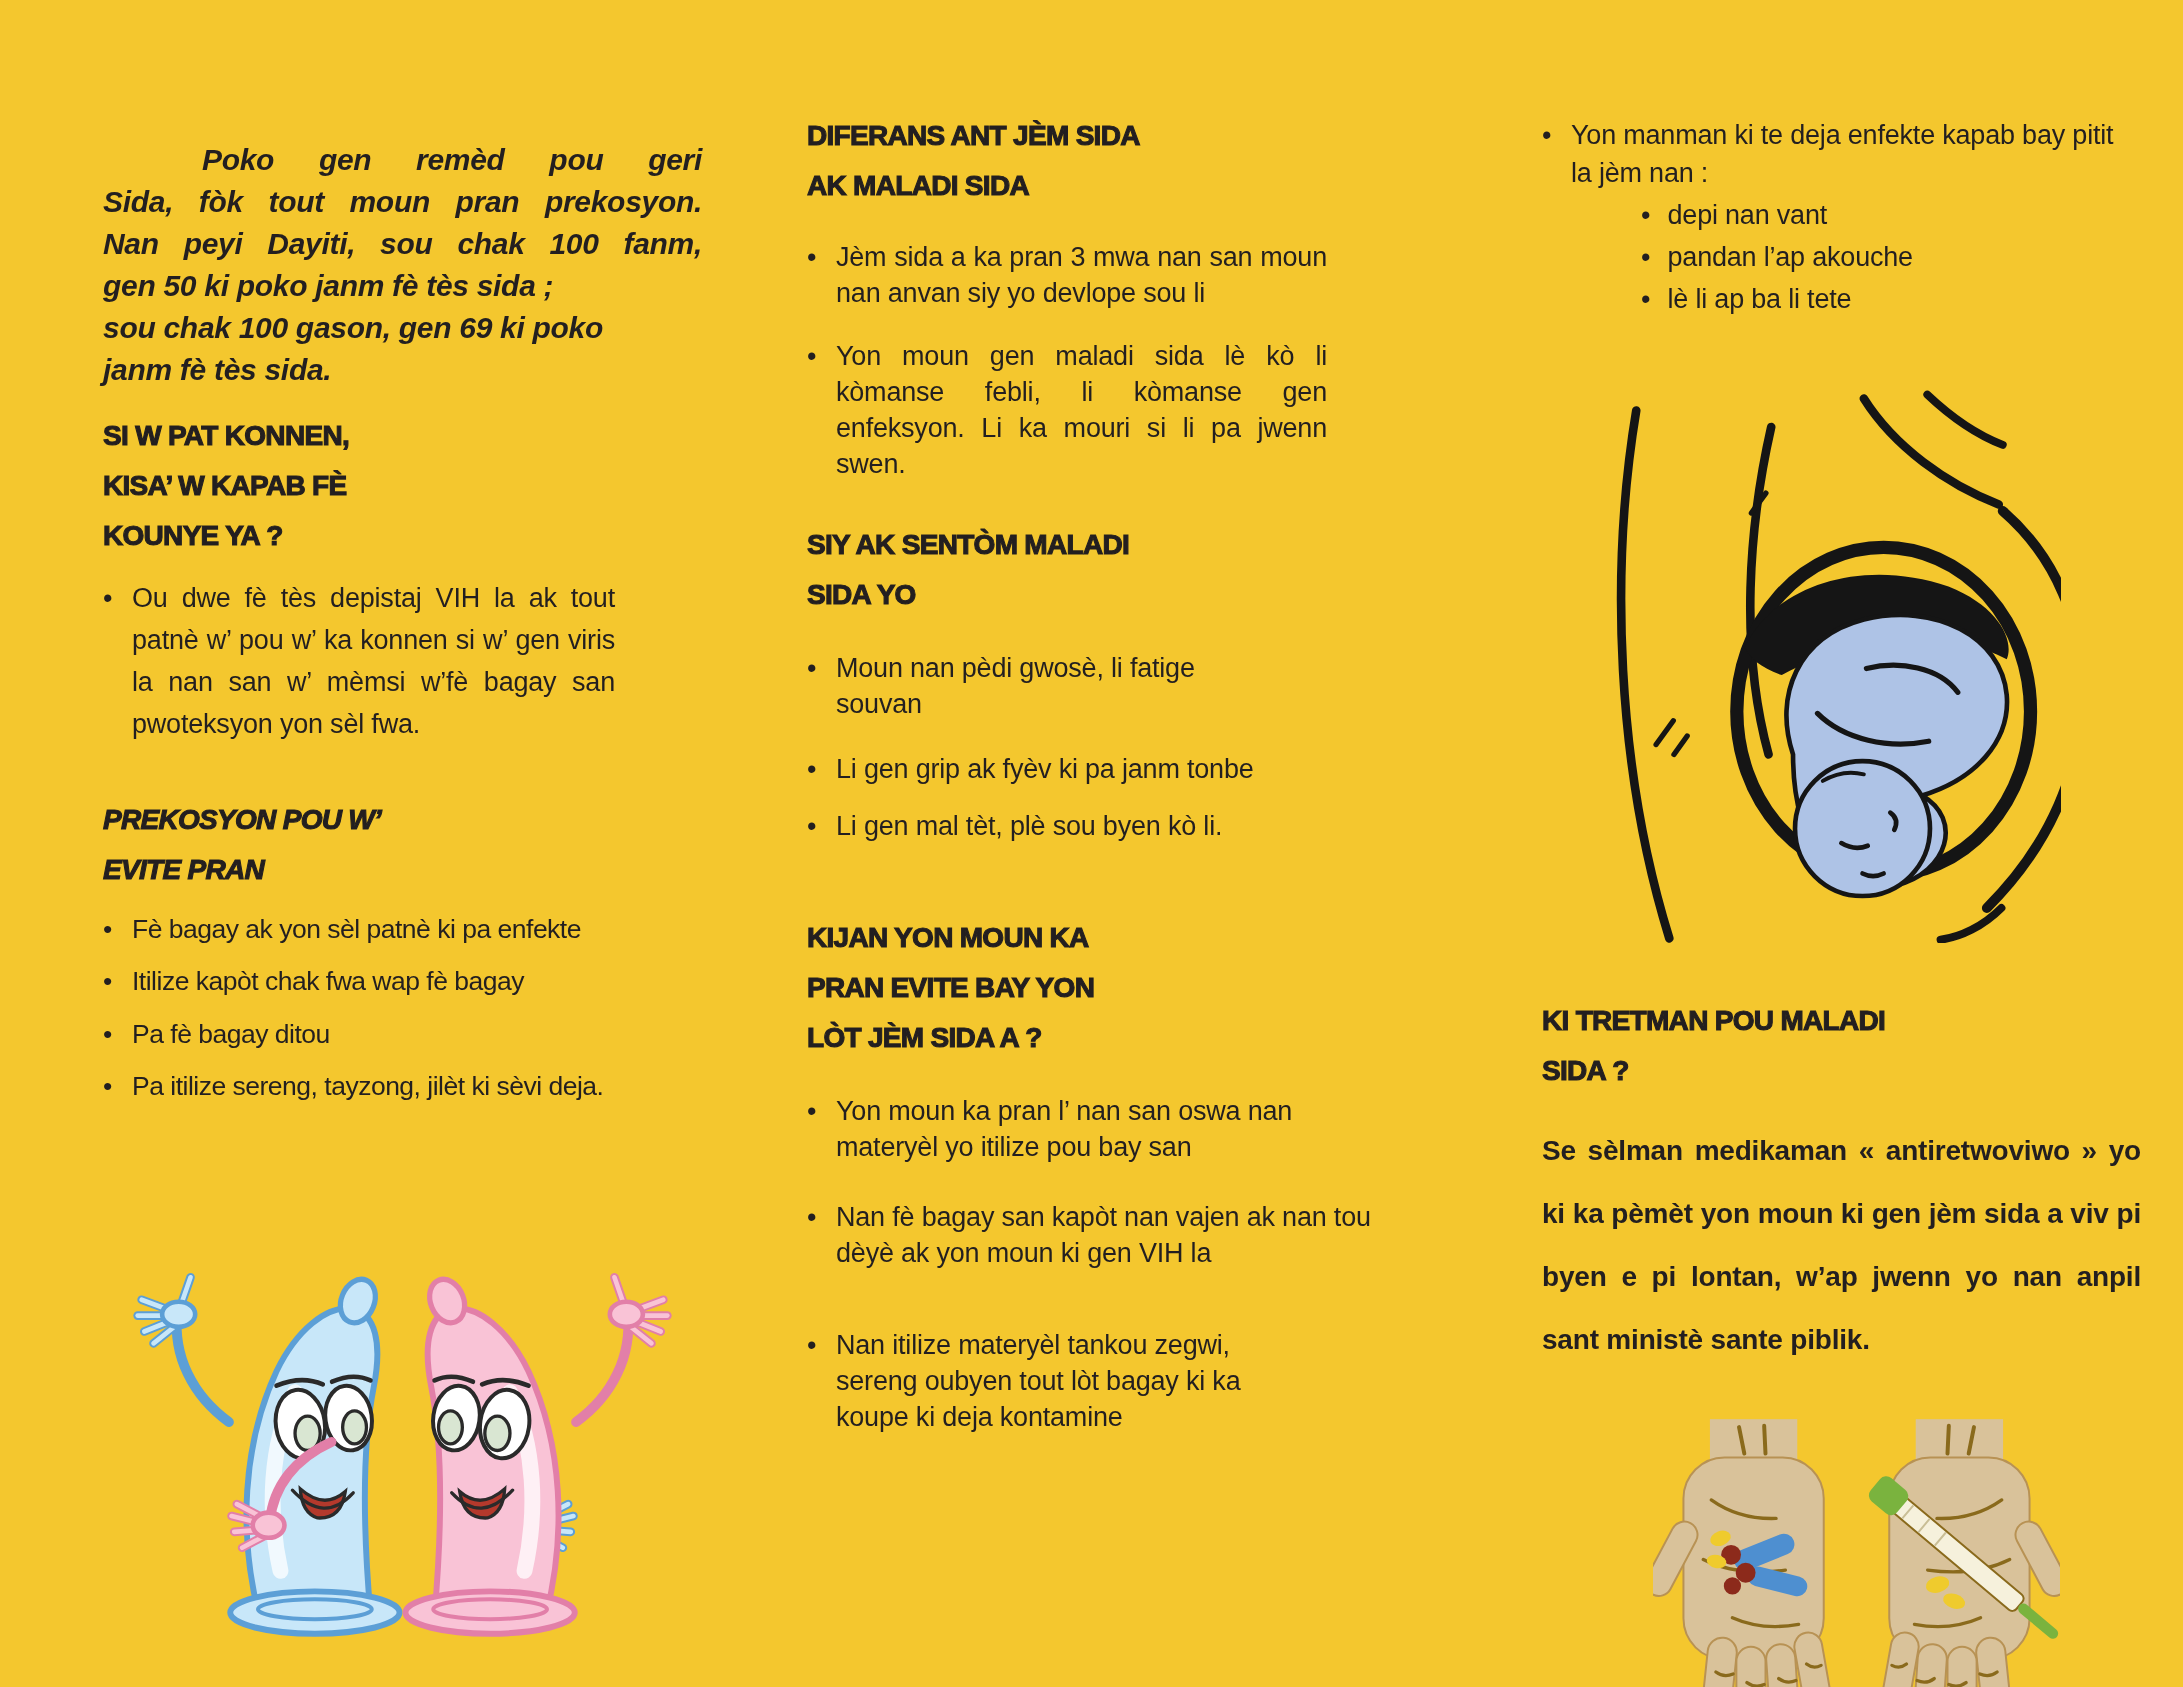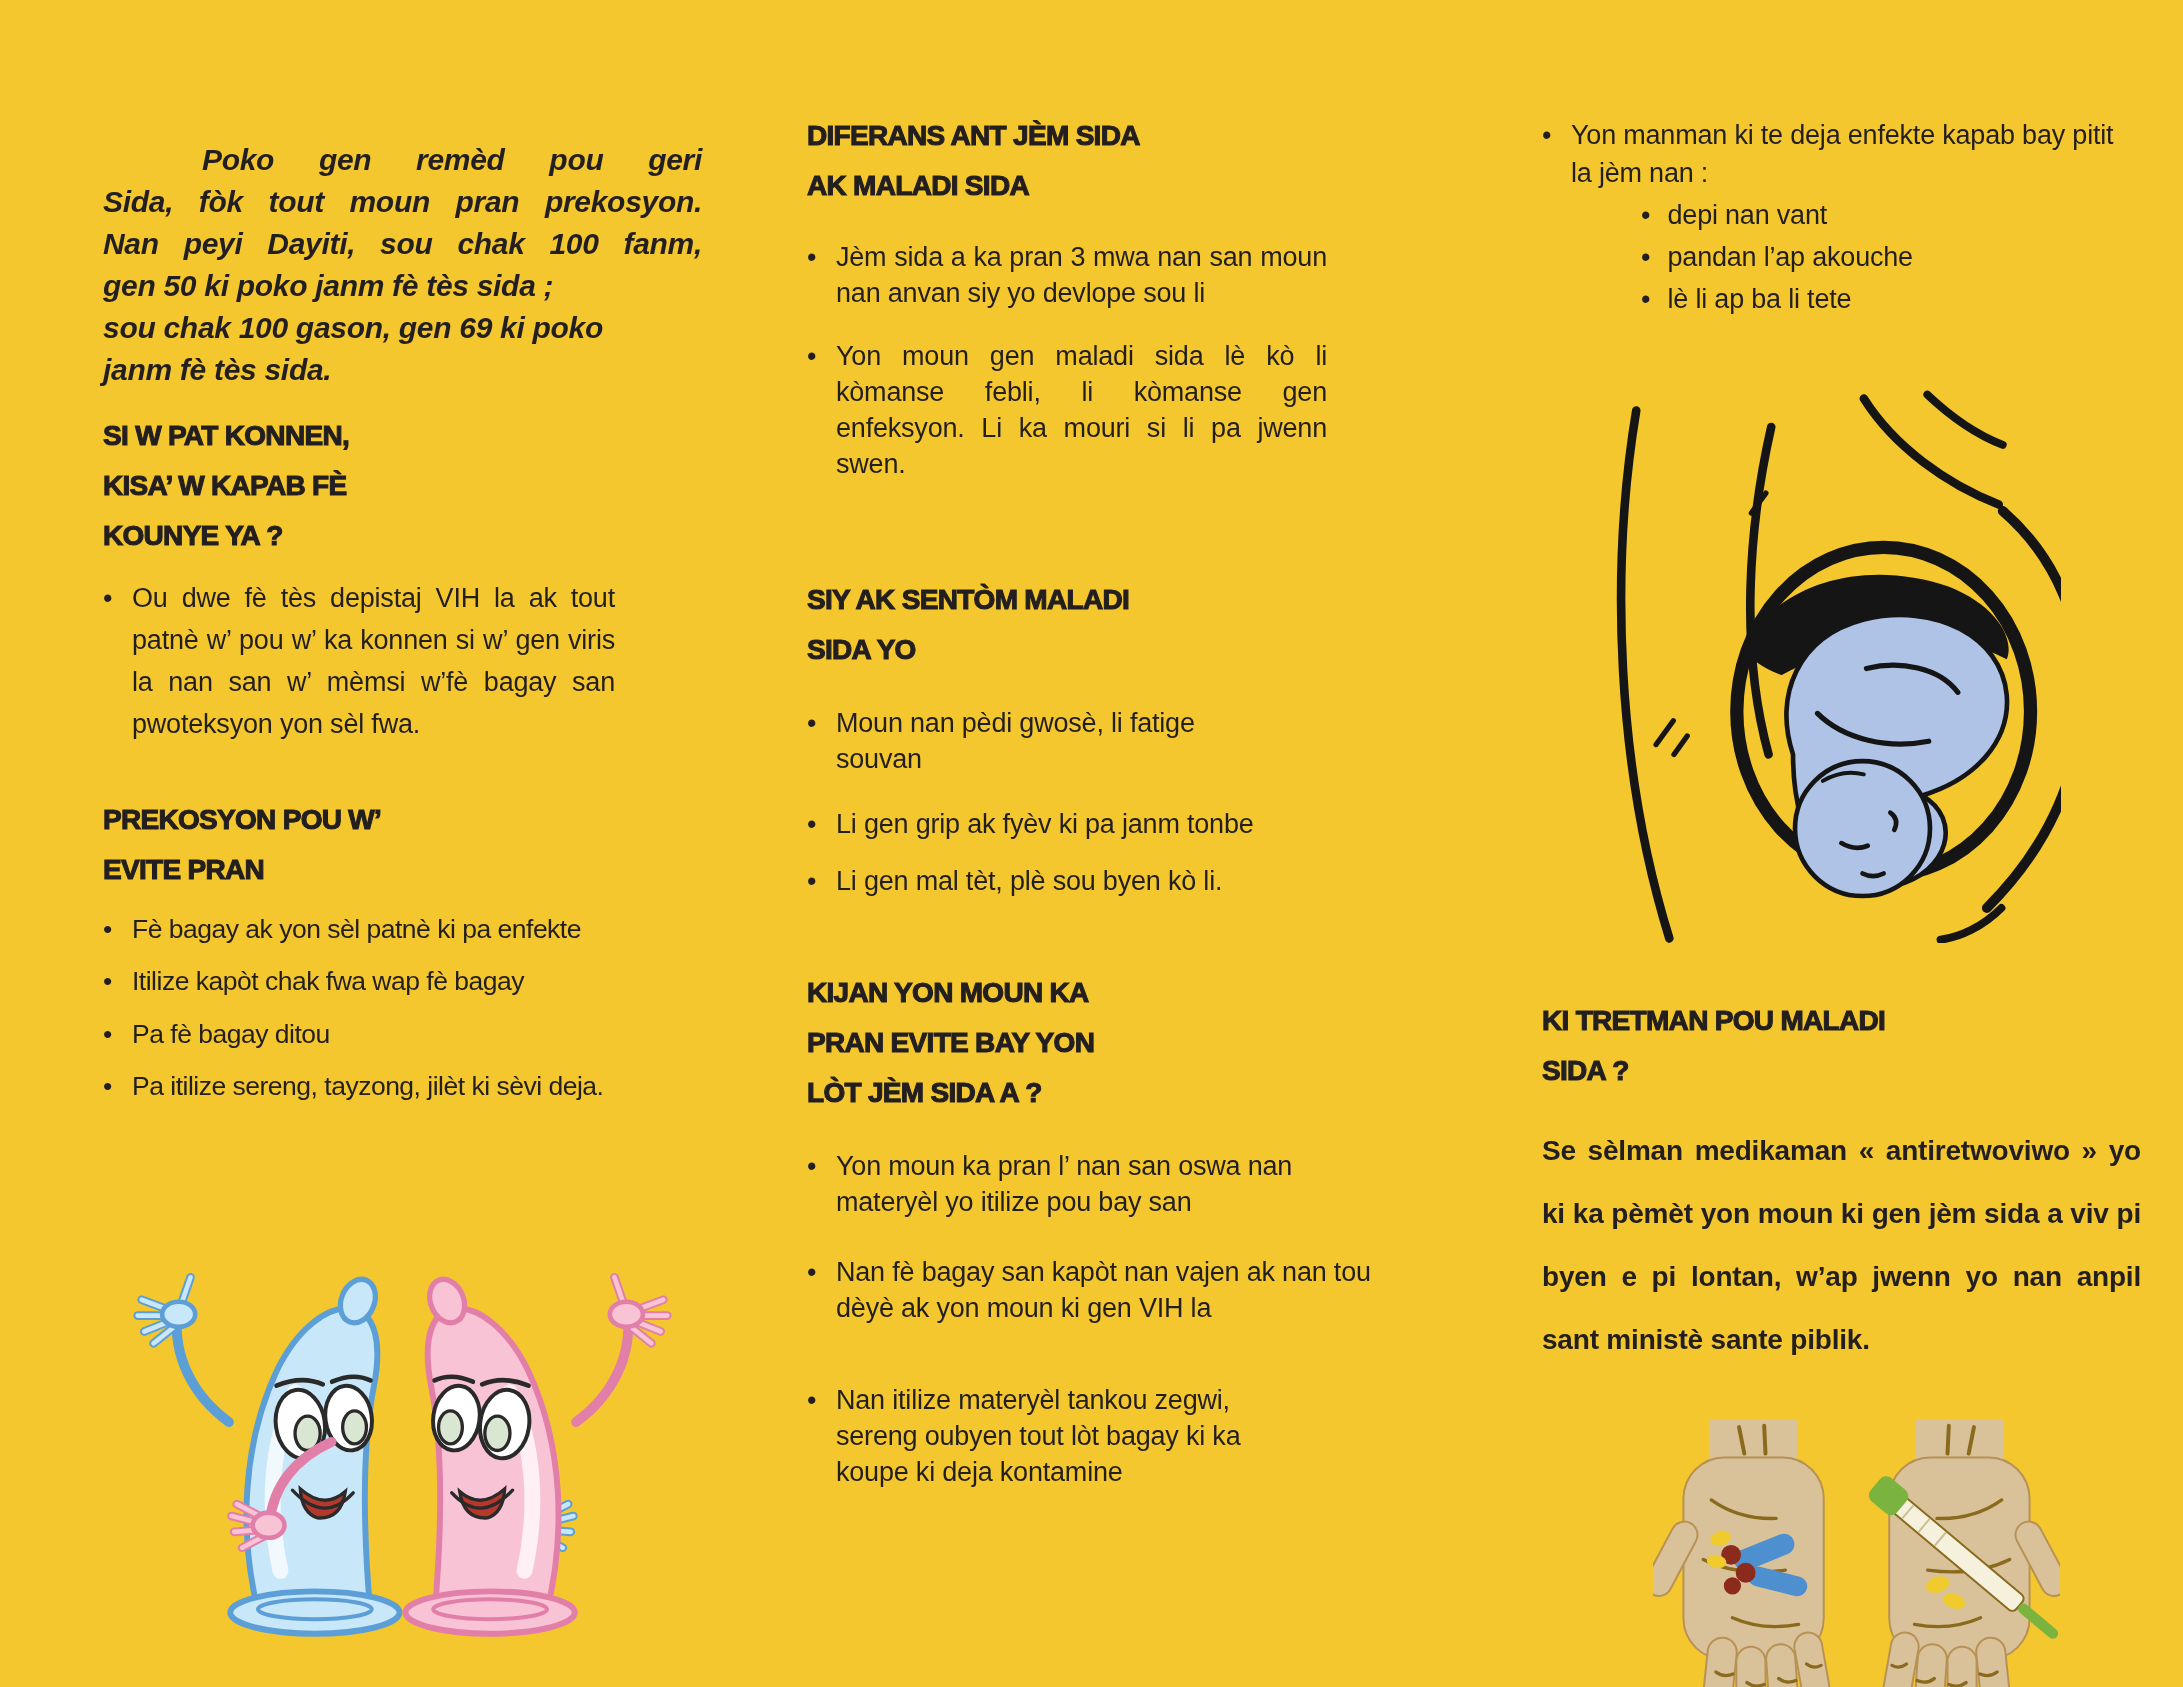--- a/index.html
+++ b/index.html
@@ -35,29 +35,29 @@
   .bullet .txt{flex:0 1 auto;}
   .just .txt{text-align:justify;}
   .w730 .txt{max-width:483px;}
   .w742 .txt{max-width:491px;}
   .w640 .txt{max-width:423px;}
   ul{list-style:none;margin:0;padding:0;}
 
   
   .h-afterintro{margin-top:20px;}
   .b-know{margin-top:16px;line-height:42px;}
-  .h-prekosyon{margin-top:50px;}
+  .h-prekosyon{margin-top:50px;font-style:italic;}
   .list-prekosyon{margin-top:13.2px;font-size:26.5px;letter-spacing:-0.5px;line-height:38px;}
   .list-prekosyon li{margin-top:14.6px;}
   .condoms{margin-top:122px;}
 
   
   .b-m1{margin-top:28px;}
   .b-m2{margin-top:26.5px;}
-  .h-siy{margin-top:93px;}
+  .h-siy{margin-top:38px;}
   .b-m3{margin-top:30px;}
   .b-m4{margin-top:29px;}
   .b-m5{margin-top:21px;}
   .h-kijan{margin-top:69px;}
   .b-m6{margin-top:30px;}
   .b-m7{margin-top:34px;}
   .b-m8{margin-top:56px;}
 
   
   .b-mother{line-height:38px;}

